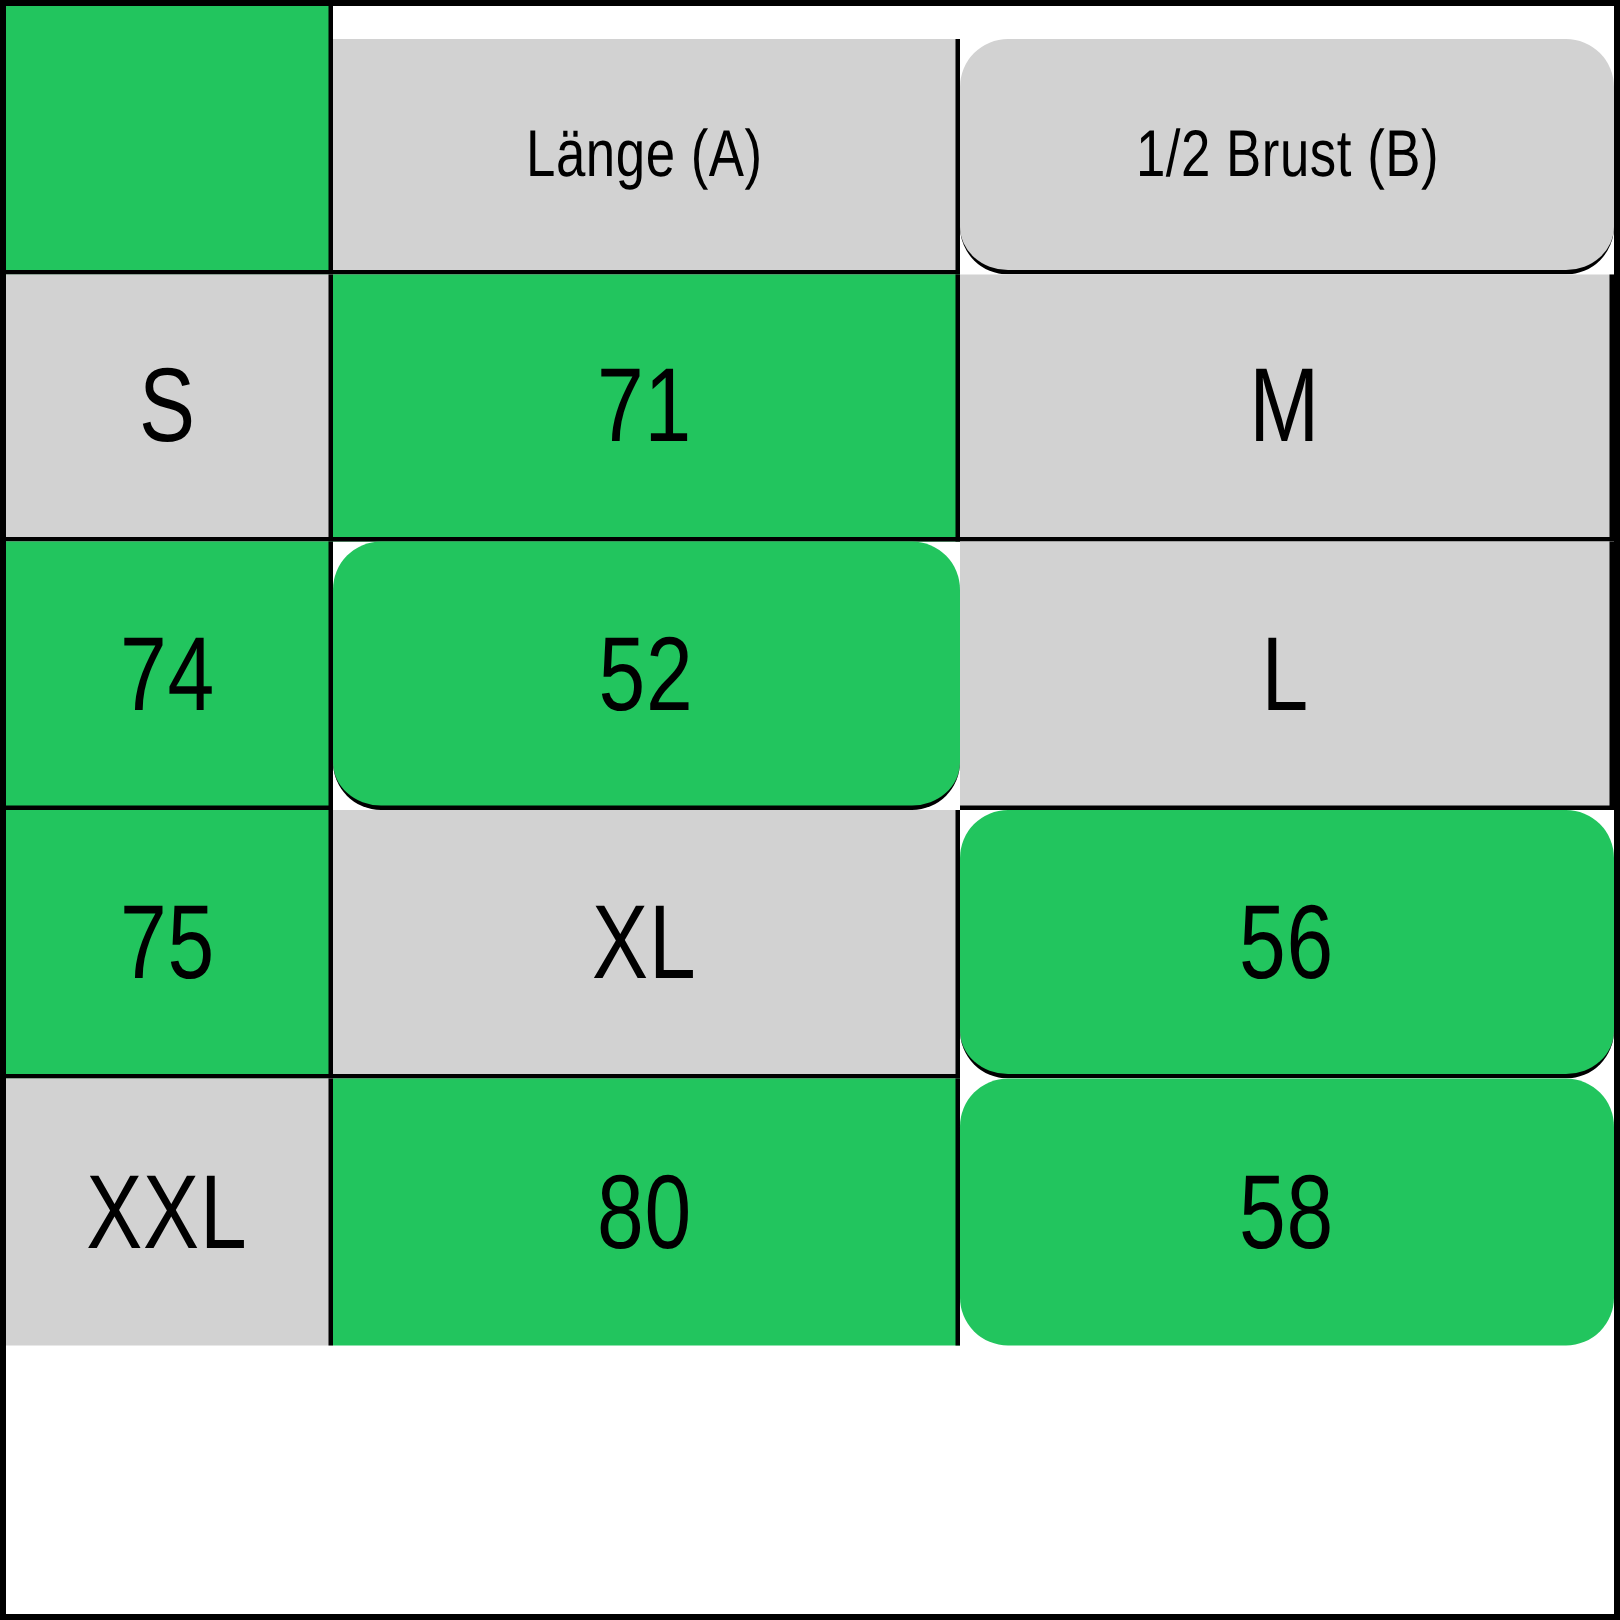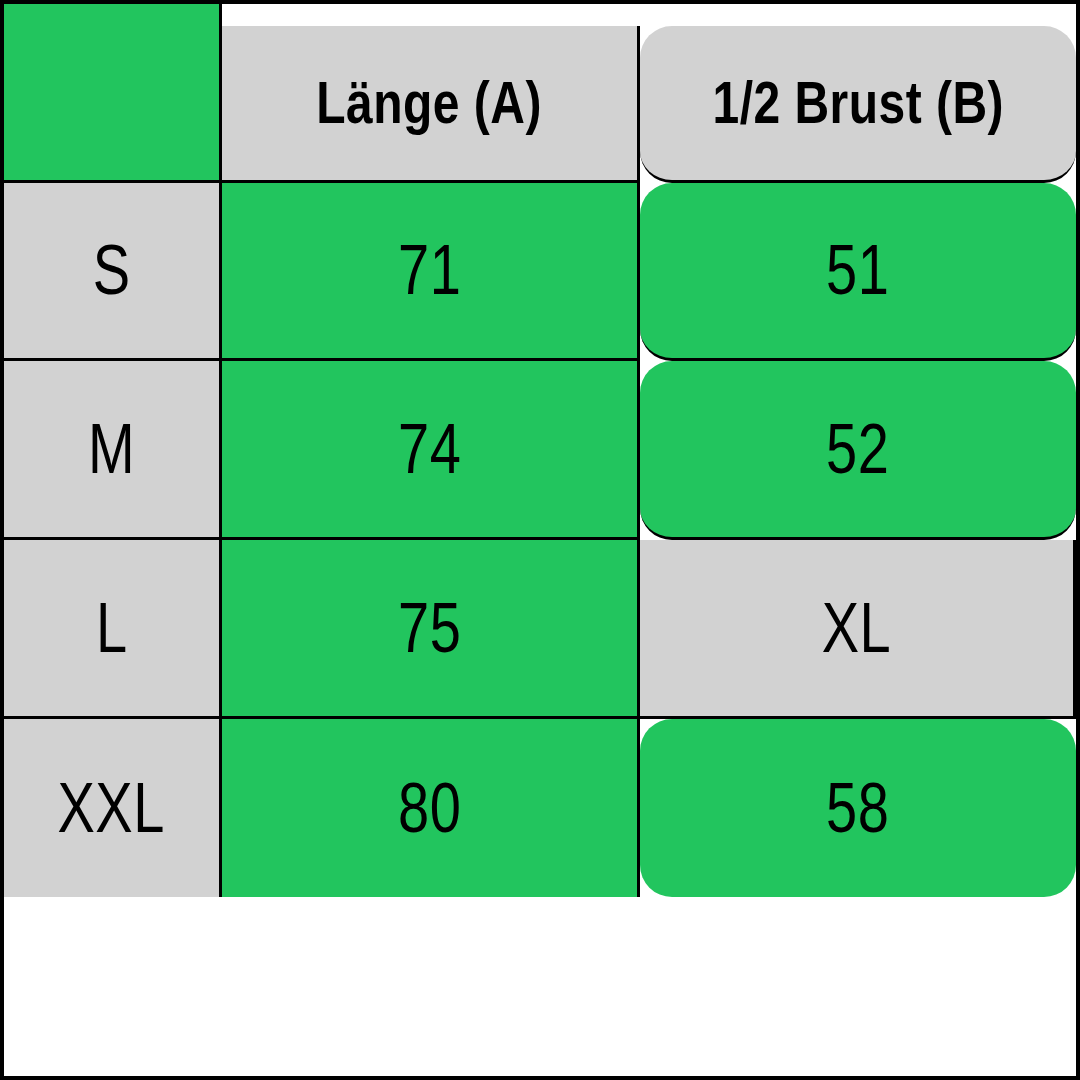--- a/index.html
+++ b/index.html
@@ -25,22 +25,22 @@
     border-right: 3px solid #000000;
     border-bottom: 3px solid #000000;
     background: #22c55e;
     color: #000000;
     overflow: hidden;
   }
   .cell.no-r { border-right: none; border-radius: 32px; }
   .cell.no-b { border-bottom: none; }
   .cell.gray { background: #d2d2d2; }
   .hdr {
-    font-weight: bold;
-    font-size: 60px;
+    font-weight: normal;
+    font-size: 44px;
     margin-top: 22px;
   }
   .val {
     font-weight: normal;
     font-size: 70px;
   }
   
   .txt {
     display: inline-block;
     transform: scaleX(0.80);
@@ -61,23 +61,20 @@
   <div class="cell gray hdr no-r">
     <span class="txt">1/2 Brust (B)</span>
   </div>
 
   <div class="cell gray val">
     <span class="txt">S</span>
   </div>
   <div class="cell val">
     <span class="txt">71</span>
   </div>
-  <div class="cell val no-r">
-    <span class="txt">51</span>
-  </div>
 
   <div class="cell gray val">
     <span class="txt">M</span>
   </div>
   <div class="cell val">
     <span class="txt">74</span>
   </div>
   <div class="cell val no-r">
     <span class="txt">52</span>
   </div>
@@ -85,20 +82,23 @@
   <div class="cell gray val">
     <span class="txt">L</span>
   </div>
   <div class="cell val">
     <span class="txt">75</span>
   </div>
 
   <div class="cell gray val">
     <span class="txt">XL</span>
   </div>
+  <div class="cell val no-r">
+    <span class="txt">56</span>
+  </div>
 
   <div class="cell gray val no-b">
     <span class="txt">XXL</span>
   </div>
   <div class="cell val no-b">
     <span class="txt">80</span>
   </div>
   <div class="cell val no-r no-b">
     <span class="txt">58</span>
   </div>

